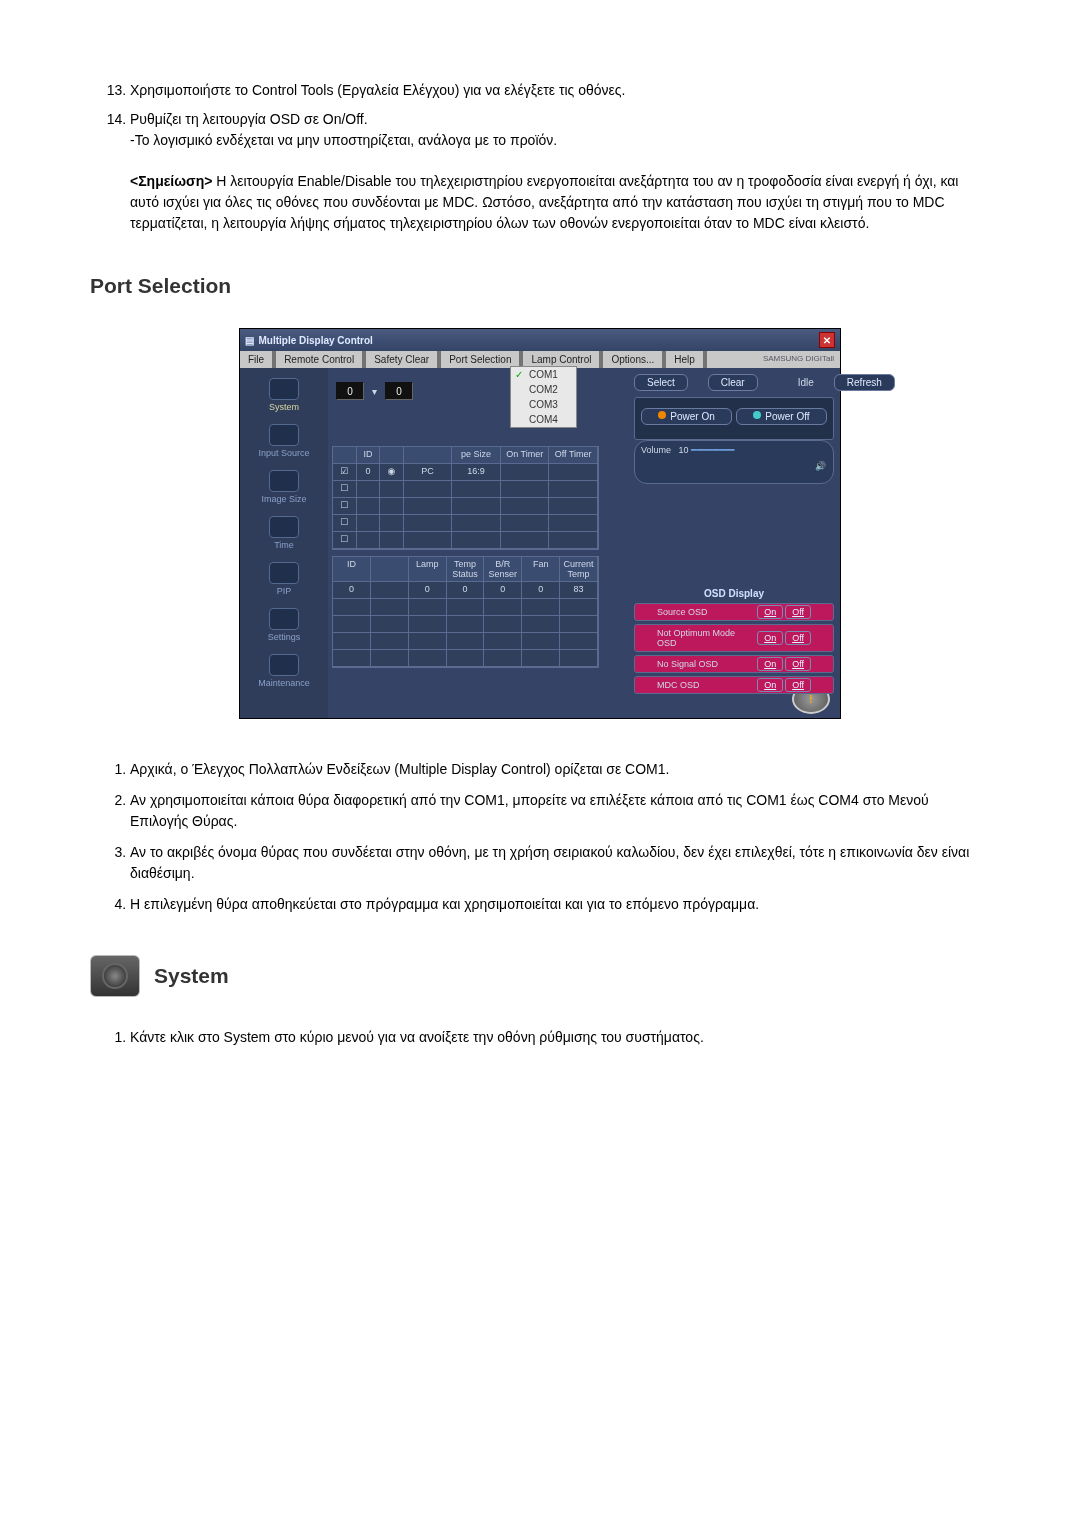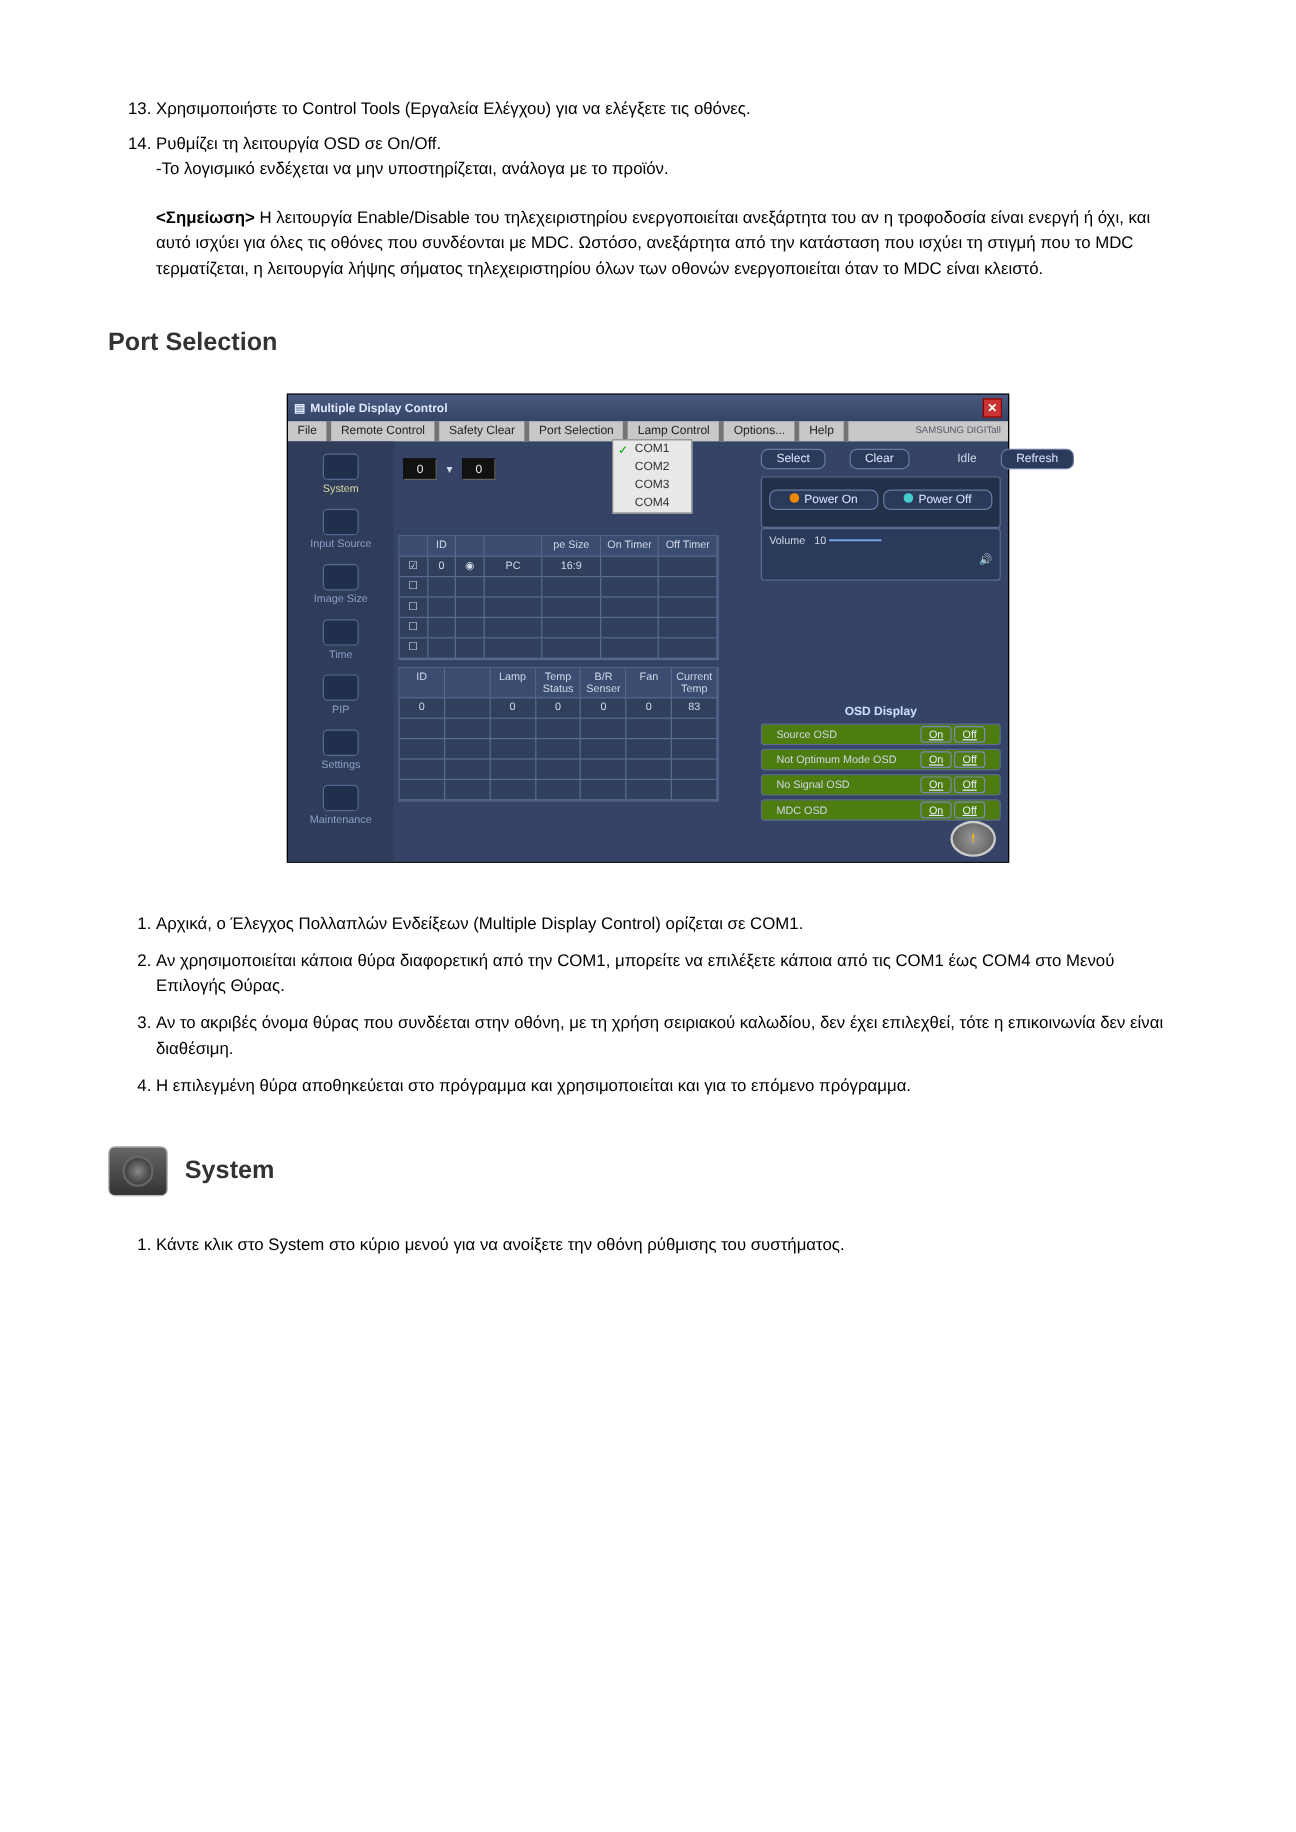--- a/index.html
+++ b/index.html
@@ -179,21 +179,21 @@
     font-size: 9px;
   }
   .power-row {
     display: flex; gap: 4px;
     margin: 6px 0 10px;
   }
   .power-row .btn { flex: 1; display:flex; align-items:flex-start; justify-content:center; gap:4px; }
   .vol-row {
     background: #2a3a5a;
     border: 1px solid #5a6a90;
-    border-radius: 3px;
+    border-radius: 13px;
     padding: 4px 6px;
     font-size: 9px;
     min-height: 34px;
   }
   .table {
     border: 1px solid #5a6a90;
     background: #30405c;
     font-size: 9px;
     margin-top: 38px;
     width: 265px;
@@ -221,24 +221,24 @@
     text-align: center;
     font-size: 10px;
     color: #cfe0ff;
     margin-bottom: 4px;
     font-weight: bold;
   }
   .osd-row {
     display: flex;
     align-items: center;
     justify-content: space-between;
-    background: #4d7c0f;
+    background: #be185d;
     border: 1px solid #5a6a90;
     border-radius: 3px;
-    padding: 3px 12px;
+    padding: 3px 22px;
     margin-bottom: 3px;
     font-size: 9px;
   }
   .osd-btns .mini {
     border: 1px solid #7a8ab0;
     border-radius: 3px;
     padding: 1px 6px;
     margin-left: 2px;
     color: #e8f0ff;
     font-size: 9px;

